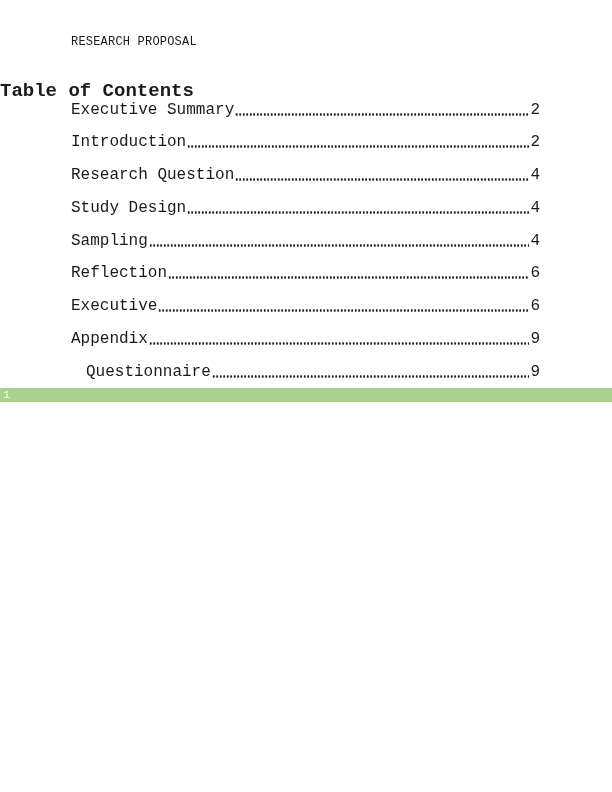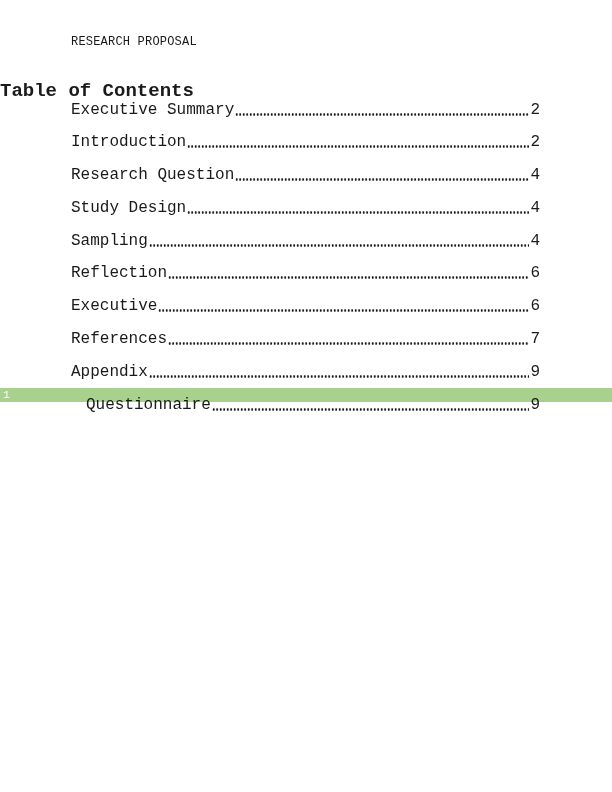--- a/index.html
+++ b/index.html
@@ -133,25 +133,20 @@
         <span class="toc-label">Reflection</span>
         <span class="leader"></span>
         <span class="toc-page">6</span>
       </div>
       <div class="toc-row">
         <span class="toc-label">Executive</span>
         <span class="leader"></span>
         <span class="toc-page">6</span>
       </div>
       <div class="toc-row">
-        <span class="toc-label">References</span>
-        <span class="leader"></span>
-        <span class="toc-page">7</span>
-      </div>
-      <div class="toc-row">
         <span class="toc-label">Appendix</span>
         <span class="leader"></span>
         <span class="toc-page">9</span>
       </div>
       <div class="toc-row indent">
         <span class="toc-label">Questionnaire</span>
         <span class="leader"></span>
         <span class="toc-page">9</span>
       </div>
     </div>

